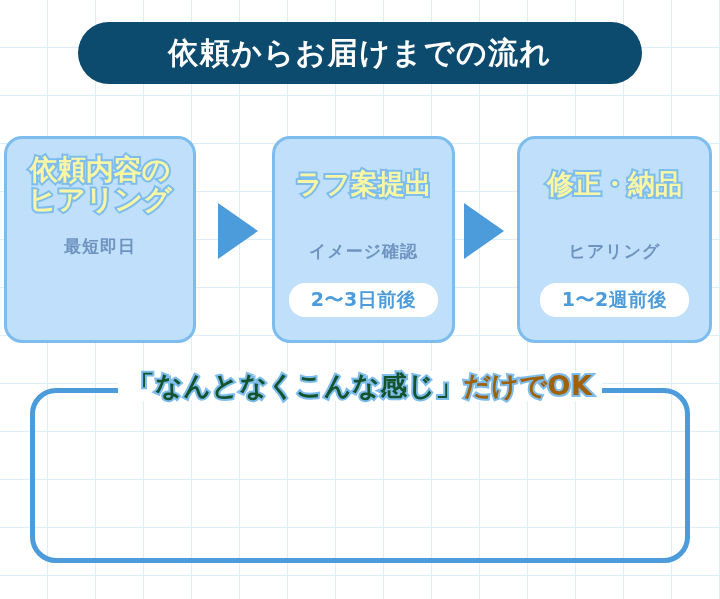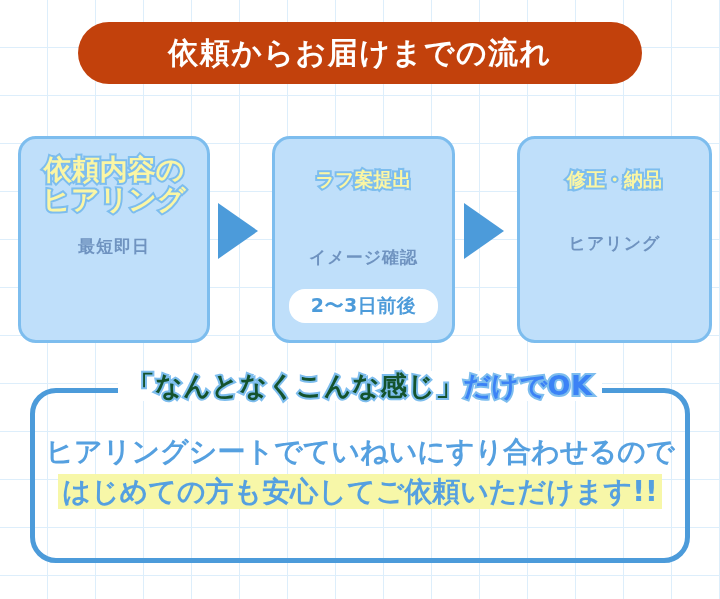--- a/index.html
+++ b/index.html
@@ -18,59 +18,59 @@
       linear-gradient(to bottom,#ddeefb 1px,transparent 1px);
     background-size:48px 48px;
     background-position:-1px -1px;
     z-index:0;
   }
   #stage{position:absolute;inset:0;z-index:1;}
 
   
   #title-pill{
     position:absolute;left:78px;top:22px;width:564px;height:62px;
-    background:#c2410c;border-radius:31px;
+    background:#0c4a6e;border-radius:31px;
     display:flex;align-items:center;justify-content:center;
   }
   #title-pill .txt{
     color:#ffffff;font-size:30px;font-weight:bold;
     letter-spacing:1.5px;line-height:1;white-space:nowrap;
   }
 
   
   .card{
     position:absolute;top:136px;height:207px;
     background:#bfdffa;
     border:3px solid #7dbdee;
     border-radius:18px;
     box-sizing:border-box;
     display:flex;flex-direction:column;align-items:center;
   }
-  #card-1{left:18px;width:192px;}
+  #card-1{left:4px;width:192px;}
   #card-2{left:272px;width:183px;}
   #card-3{left:517px;width:195px;}
 
   .card-heading{
     color:#fbf6a4;
-    font-size:19px;font-weight:bold;line-height:1.08;
+    font-size:27px;font-weight:bold;line-height:1.08;
     text-align:center;white-space:pre-line;
     -webkit-text-stroke:4px #7dbdee;
     paint-order:stroke fill;
     letter-spacing:0px;
   }
   #card-1 .card-heading{margin-top:16px;font-size:28px;}
   #card-2 .card-heading{margin-top:30px;}
   #card-3 .card-heading{margin-top:30px;}
 
   .card-sub{
     color:#6f93c0;font-size:17px;font-weight:bold;
     letter-spacing:1px;white-space:nowrap;
   }
   #card-1 .card-sub{margin-top:20px;}
-  #card-2 .card-sub{margin-top:56px;}
+  #card-2 .card-sub{margin-top:42px;}
   #card-3 .card-sub{margin-top:42px;}
 
   .card-badge{
     margin-top:20px;
     background:#ffffff;border-radius:16px;
     padding:4px 22px;
     color:#4c9bda;font-size:19px;font-weight:bold;
     white-space:nowrap;letter-spacing:.5px;
   }
 
@@ -100,21 +100,21 @@
     background:#ffffff;padding:0 10px;
     font-size:27px;font-weight:bold;line-height:1.1;
     white-space:nowrap;letter-spacing:.5px;
   }
   #note-title .hl{
     color:#14532d;
     -webkit-text-stroke:4px #7dbdee;
     paint-order:stroke fill;
   }
   #note-title .plain{
-    color:#3b82f6;
+    color:#a16207;
     -webkit-text-stroke:4px #7dbdee;
     paint-order:stroke fill;
   }
 
   #note-body{
     position:absolute;left:30px;top:432px;width:660px;
     text-align:center;
   }
   .note-line{
     color:#55a0e0;font-size:28px;font-weight:bold;
@@ -150,26 +150,23 @@
     <div class="card-heading">ラフ案提出</div>
     <div class="card-sub">イメージ確認</div>
     <div class="card-badge">2〜3日前後</div>
   </div>
 
   <div class="arrow" id="arrow-2"></div>
 
   <div class="card" id="card-3">
     <div class="card-heading">修正・納品</div>
     <div class="card-sub">ヒアリング</div>
+    <div class="card-badge">1〜2週前後</div>
   </div>
 
   <div id="note-box"></div>
 
   <div id="note-title">
     <div class="inner"><span class="hl">「なんとなくこんな感じ」</span><span class="plain">だけでOK</span></div>
   </div>
 
-  <div id="note-body">
-    <div class="note-line">ヒアリングシートでていねいにすり合わせるので</div>
-    <div class="note-line marked"><span>はじめての方も安心してご依頼いただけます!!</span></div>
-  </div>
 
 </div>
 
 </body></html>

